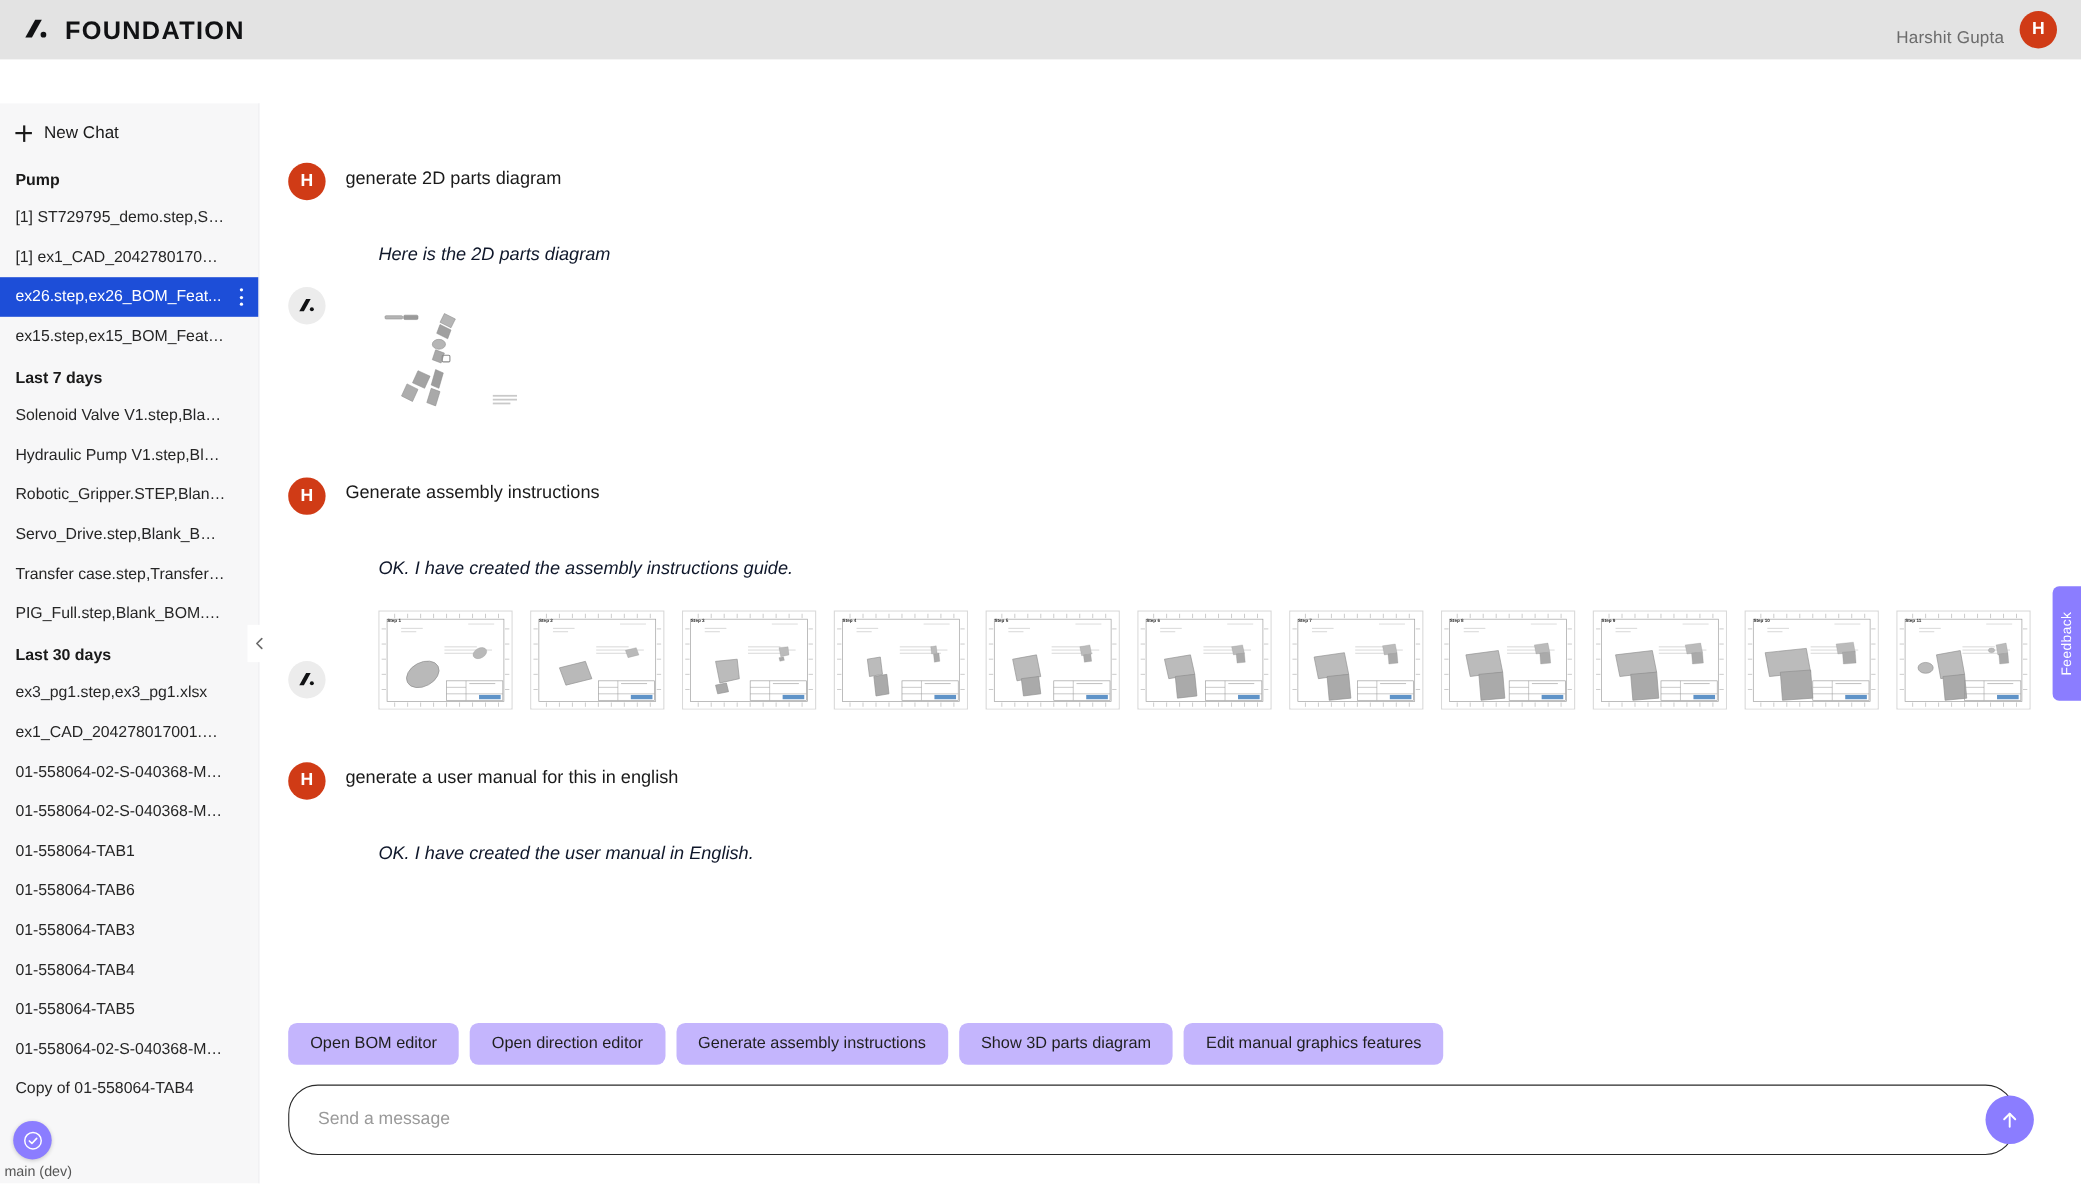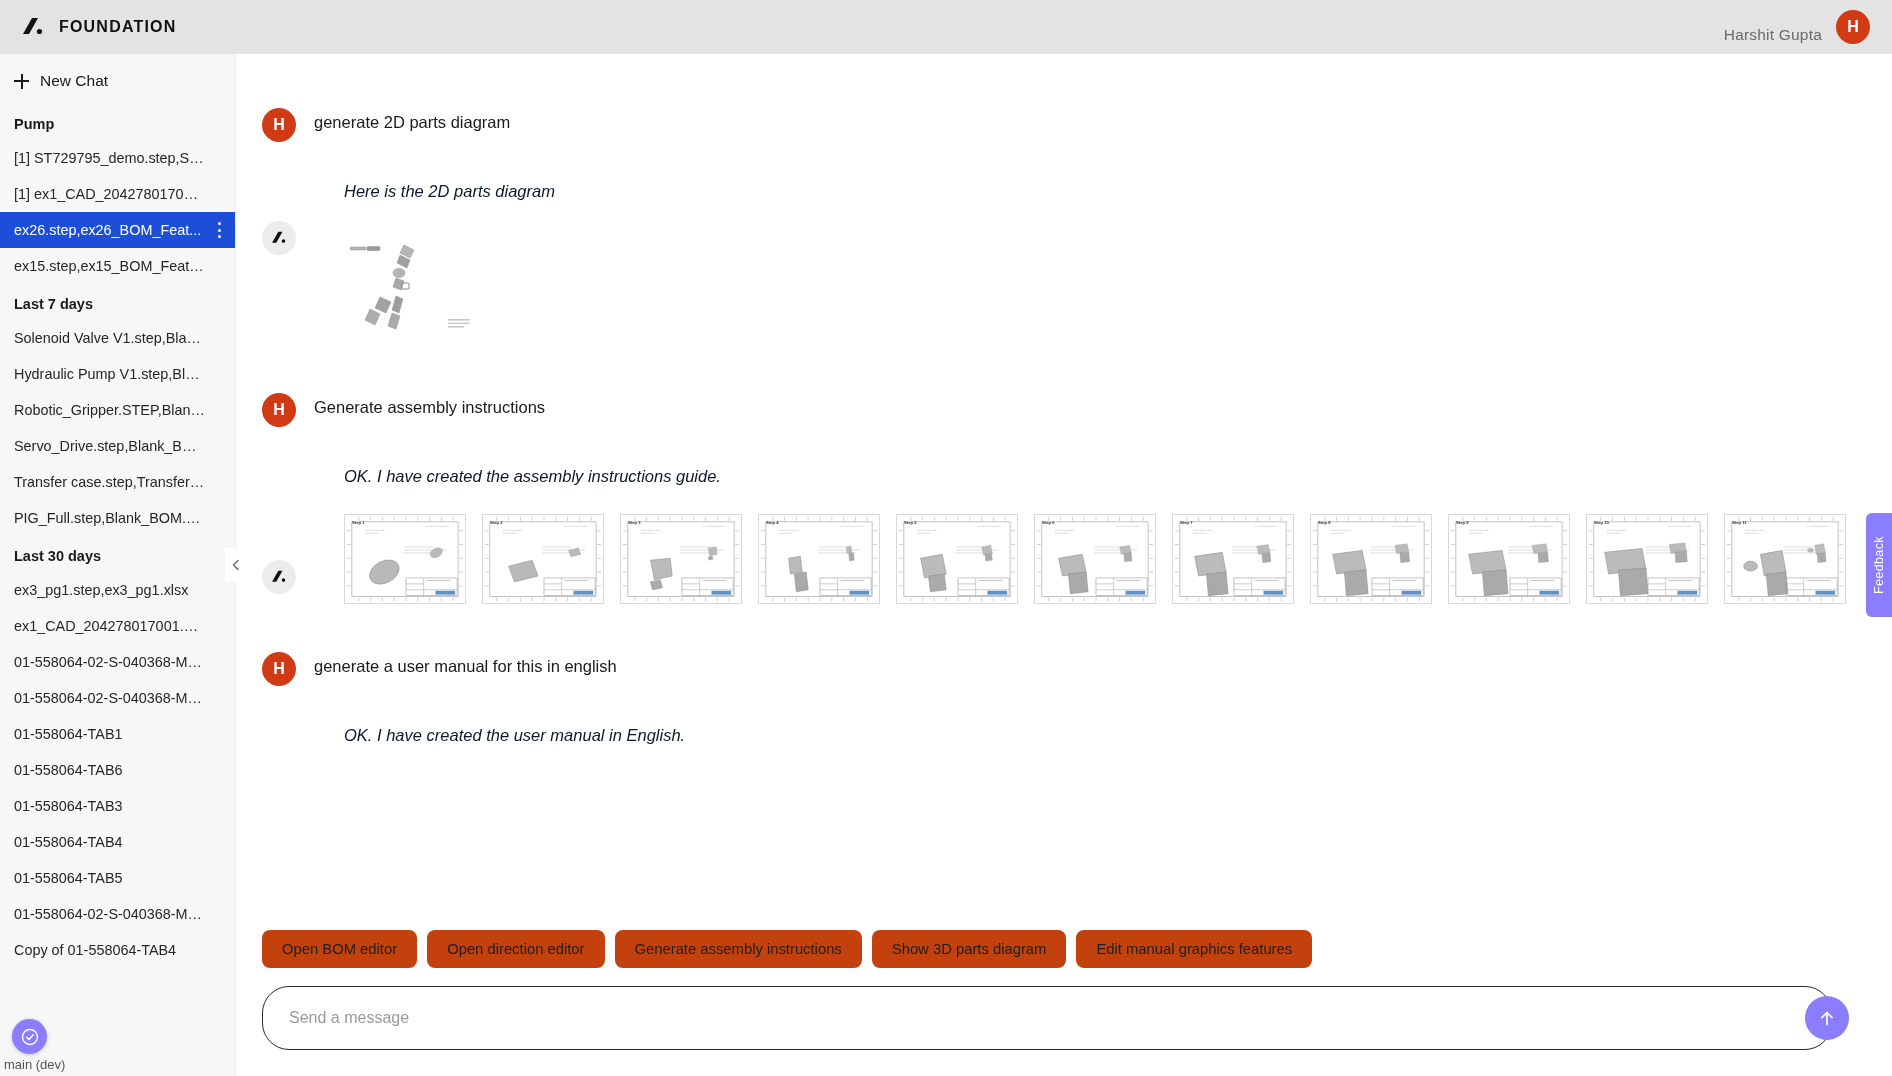--- a/index.html
+++ b/index.html
@@ -16,34 +16,34 @@
   .header {
     height: 54px; min-height: 54px;
     background: #e3e3e3;
     display: flex; align-items: center;
     padding: 0 22px 0 20px;
     position: relative; z-index: 30;
   }
   .brand { display: flex; align-items: center; gap: 13px; }
   .brand-mark { width: 26px; height: 26px; display: block; }
   .brand-name {
-    font-size: 16px; font-weight: 700; letter-spacing: 1.2px;
+    font-size: 23px; font-weight: 700; letter-spacing: 1.2px;
     color: #111214;
   }
   .header-right { margin-left: auto; display: flex; align-items: flex-end; gap: 14px; }
   .user-name { font-size: 15.5px; color: #6b6b6b; letter-spacing: .2px; }
   .avatar {
     width: 34px; height: 34px; border-radius: 50%;
     background: #d03b16; color: #fff;
     display: flex; align-items: center; justify-content: center;
     font-size: 16px; font-weight: 600;
   }
 
   
-  .body { flex: 1; display: flex; position: relative; min-height: 0; }
+  .body { flex: 1; display: flex; position: relative; min-height: 0; margin-top: 40px; }
 
   
   .sidebar {
     width: 236px; min-width: 236px;
     background: #f7f7f8;
     border-right: 1px solid #ececee;
     position: relative;
     padding: 0 0 0 0;
     overflow: hidden;
   }
@@ -150,21 +150,21 @@
     font-size: 4.2px; color: #333; font-weight: 700;
     font-family: "Liberation Sans", sans-serif;
   }
 
   
   .chips {
     display: flex; gap: 10px; padding: 18px 40px 10px 26px;
     flex-wrap: wrap;
   }
   .chip {
-    background: #c2410c; border: none; border-radius: 8px;
+    background: #c4b5fd; border: none; border-radius: 8px;
     padding: 11px 20px; font-size: 14.8px; color: #1f1f1f;
     cursor: pointer; font-family: "Liberation Sans", sans-serif;
     white-space: nowrap;
   }
 
   
   .composer-wrap { padding: 8px 60px 26px 26px; position: relative; }
   .composer {
     position: relative;
     height: 64px; border: 1.6px solid #2a2a2a; border-radius: 27px;

